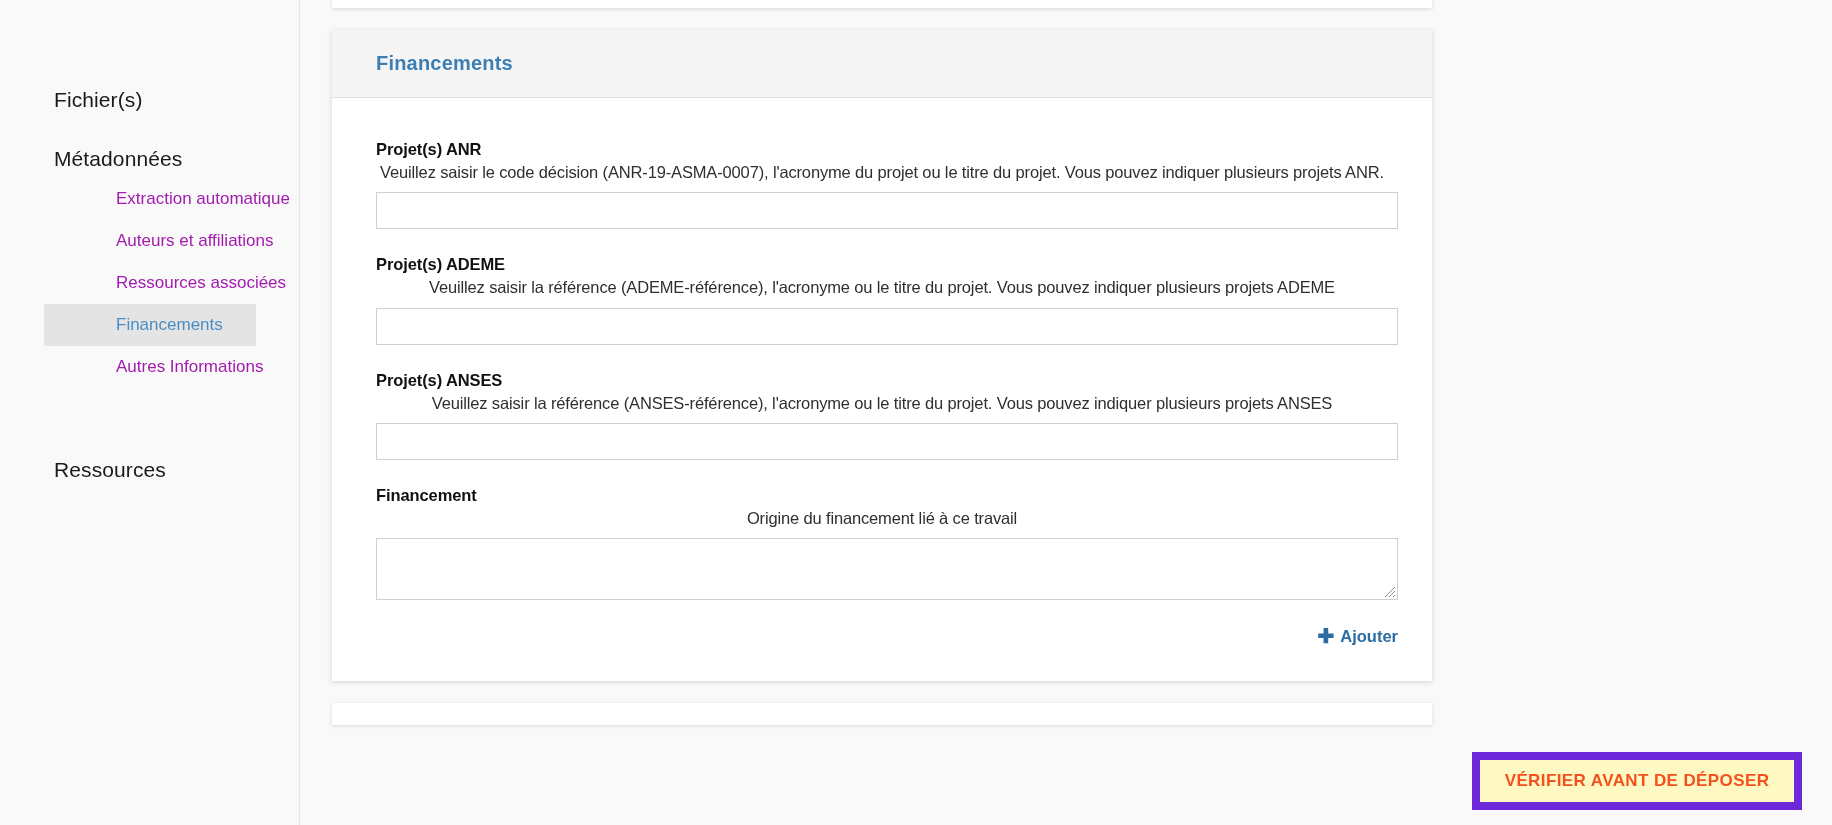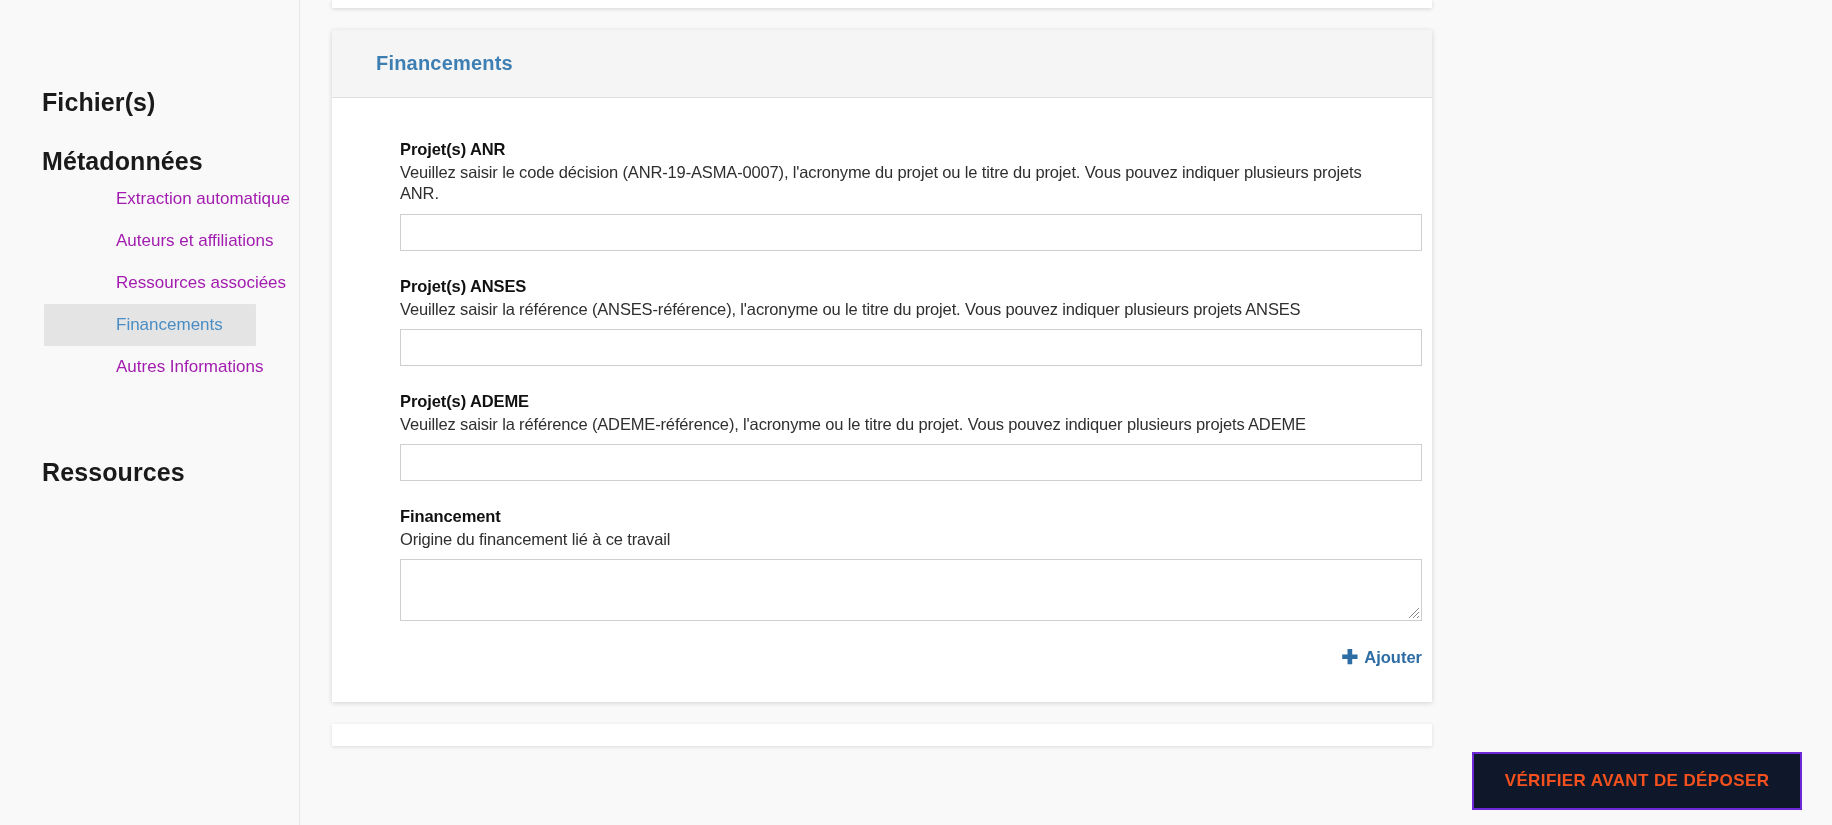--- a/index.html
+++ b/index.html
@@ -19,24 +19,24 @@
 
   
   #sidebar {
     position: absolute;
     left: 0; top: 0;
     width: 300px; height: 825px;
     background: #f9f9f9;
     border-right: 1px solid #e7e7e7;
   }
   .side-section-title {
-    font-size: 25px;
-    font-weight: bold;
+    font-size: 21px;
+    font-weight: normal;
     color: #1a1a1a;
-    padding-left: 42px;
+    padding-left: 54px;
     letter-spacing: .1px;
   }
   .side-item {
     font-size: 17px;
     color: #a21caf;
     padding: 11px 0 11px 72px;
     width: 212px;
     margin-left: 44px;
     border-radius: 1px;
     cursor: pointer;
@@ -70,38 +70,38 @@
   }
   .card-header h2 {
     margin: 0;
     font-size: 20px;
     font-weight: bold;
     color: #3d7eb3;
     letter-spacing: .2px;
   }
   .card-body {
     padding: 42px 44px 34px 44px;
-    margin-left: 24px;
   }
   .field { margin-bottom: 26px; }
   .field:last-of-type { margin-bottom: 10px; }
   .field-label {
     font-size: 16.5px;
     font-weight: bold;
     color: #111;
     margin-bottom: 3px;
     letter-spacing: -.1px;
   }
   .field-help {
     font-size: 16.5px;
     color: #2f2f2f;
     line-height: 1.29;
     margin-bottom: 9px;
     max-width: 1015px;
     letter-spacing: -.15px;
+    text-align: center;
   }
   .text-input {
     display: block;
     width: 1022px;
     height: 37px;
     border: 1px solid #cfcfcf;
     background: #fff;
     font-family: "Liberation Sans", sans-serif;
     font-size: 15px;
     padding: 4px 9px;
@@ -149,22 +149,22 @@
     margin-top: 22px;
     background: #fff;
     box-shadow: 0 1px 4px rgba(0,0,0,.12);
   }
 
   
   #verify-btn {
     position: absolute;
     left: 1472px; top: 752px;
     width: 330px; height: 58px;
-    border: 2px solid #6d28d9;
-    background: #0f172a;
+    border: 8px solid #6d28d9;
+    background: #fef9c3;
     color: #f4511e;
     font-family: "Liberation Sans", sans-serif;
     font-size: 17px;
     font-weight: bold;
     letter-spacing: .4px;
     cursor: pointer;
     border-radius: 0;
   }
 </style>
 </head>
@@ -210,28 +210,28 @@
 
       <div class="card-body">
 
         <div class="field">
           <div class="field-label">Projet(s) ANR</div>
           <div class="field-help">Veuillez saisir le code décision (ANR-19-ASMA-0007), l'acronyme du projet ou le titre du projet. Vous pouvez indiquer plusieurs projets ANR.</div>
           <input class="text-input" type="text" placeholder="" style="">
         </div>
 
         <div class="field">
+          <div class="field-label">Projet(s) ADEME</div>
+          <div class="field-help">Veuillez saisir la référence (ADEME-référence), l'acronyme ou le titre du projet. Vous pouvez indiquer plusieurs projets ADEME</div>
+          <input class="text-input" type="text" placeholder="" style="">
+        </div>
+
+        <div class="field">
           <div class="field-label">Projet(s) ANSES</div>
           <div class="field-help">Veuillez saisir la référence (ANSES-référence), l'acronyme ou le titre du projet. Vous pouvez indiquer plusieurs projets ANSES</div>
-          <input class="text-input" type="text" placeholder="" style="">
-        </div>
-
-        <div class="field">
-          <div class="field-label">Projet(s) ADEME</div>
-          <div class="field-help">Veuillez saisir la référence (ADEME-référence), l'acronyme ou le titre du projet. Vous pouvez indiquer plusieurs projets ADEME</div>
           <input class="text-input" type="text" placeholder="" style="">
         </div>
 
 
         <div class="field">
           <div class="field-label">Financement</div>
           <div class="field-help">Origine du financement lié à ce travail</div>
           <div class="ta-wrap">
             <textarea class="text-area" placeholder="" style=""></textarea>
             <svg class="resize-grip" viewBox="0 0 14 14">

